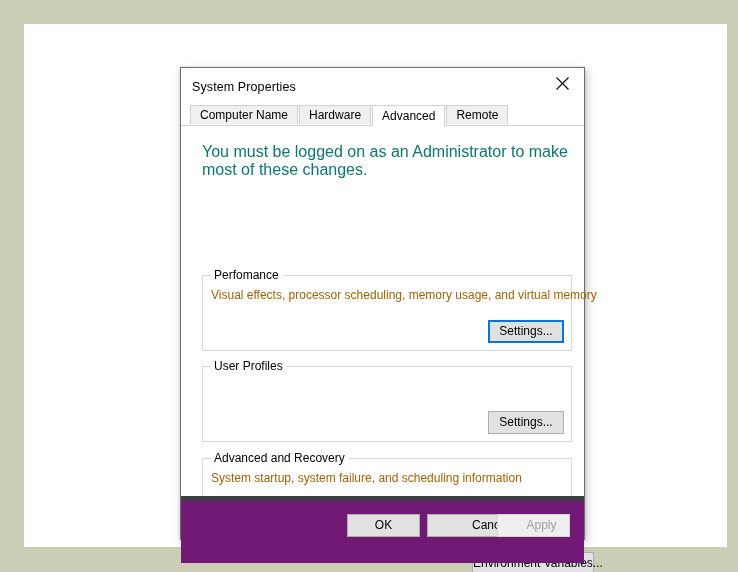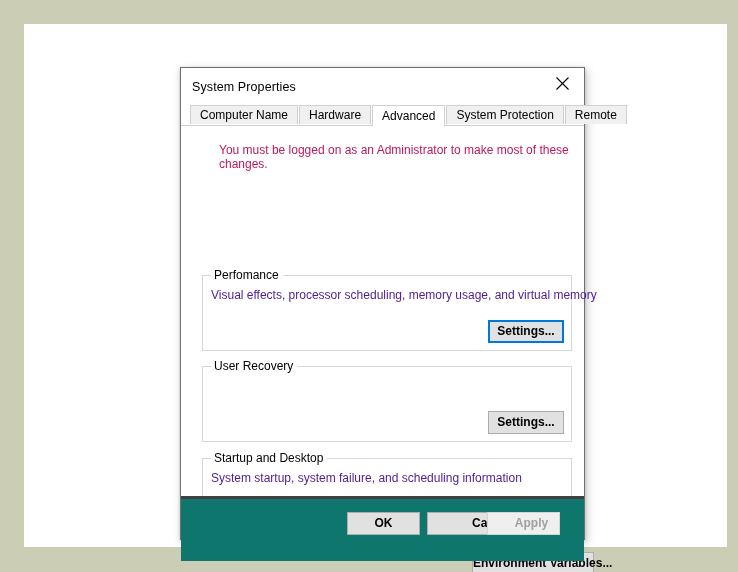--- a/index.html
+++ b/index.html
@@ -107,24 +107,24 @@
     position: relative;
     background: #ffffff;
     border-top: 1px solid #d0d0d0;
     height: 371px;
     box-sizing: border-box;
     margin-top: -1px;
   }
 
   .intro-text {
     position: absolute;
-    left: 38px;
+    left: 21px;
     top: 17px;
-    font-size: 12px;
-    color: #be185d;
+    font-size: 16px;
+    color: #0f766e;
   }
 
   
   .groupbox {
     position: absolute;
     left: 21px;
     width: 370px;
     border: 1px solid #d7d7d7;
     box-sizing: border-box;
     background: transparent;
@@ -137,21 +137,21 @@
     padding: 0 4px 0 3px;
     font-size: 12px;
     color: #000;
     white-space: nowrap;
   }
   .groupbox-desc {
     position: absolute;
     left: 8px;
     top: 12px;
     font-size: 12px;
-    color: #4c1d95;
+    color: #a16207;
     white-space: nowrap;
   }
 
   #gb-performance { top: 149px; height: 76px; }
   #gb-userprofiles { top: 240px; height: 76px; }
   #gb-startup     { top: 332px; height: 76px; }
 
   
   .btn {
     font-family: "Liberation Sans", sans-serif;
@@ -159,21 +159,20 @@
     color: #000000;
     background: #e1e1e1;
     border: 1px solid #adadad;
     box-sizing: border-box;
     text-align: center;
     cursor: default;
     padding: 0;
     line-height: 21px;
     height: 23px;
     white-space: nowrap;
-    font-weight: bold;
   }
   .btn.focused {
     background: #e1e1e1;
     border: 1px solid #0078d7;
     outline: 1px solid #0078d7;
     outline-offset: -2px;
   }
   .btn.disabled {
     color: #a0a0a0;
     background: #efefef;
@@ -193,32 +192,32 @@
     left: 291px;
     top: 426px;
     width: 122px;
     height: 23px;
   }
 
   
   .footer {
     position: relative;
     height: 62px;
-    background: #0f766e;
-    border-top: 3px solid #404040;
+    background: #701a75;
+    border-top: 5px solid #404040;
   }
   .footer .btn {
     position: absolute;
     top: 13px;
     width: 73px;
     height: 23px;
   }
   #ok-btn     { left: 166px; }
   #cancel-btn { left: 246px; padding-left: 44px; }
-  #apply-btn  { left: 306px; padding-left: 16px; }
+  #apply-btn  { left: 316px; padding-left: 16px; }
 </style>
 </head>
 <body>
 
 <div id="page-sheet">
 
   <div id="dialog">
 
     <div class="titlebar">
       <span class="titlebar-text">System Properties</span>
@@ -236,44 +235,41 @@
       <div class="tab">
         <span>Computer Name</span>
       </div>
       <div class="tab">
         <span>Hardware</span>
       </div>
       <div class="tab selected">
         <span>Advanced</span>
       </div>
       <div class="tab">
-        <span>System Protection</span>
-      </div>
-      <div class="tab">
         <span>Remote</span>
       </div>
     </div>
 
     <div class="tabpage">
 
       <div class="intro-text">You must be logged on as an Administrator to make most of these changes.</div>
 
       <div class="groupbox" id="gb-performance">
         <span class="groupbox-title">Perfomance</span>
         <span class="groupbox-desc">Visual effects, processor scheduling, memory usage, and virtual memory</span>
         <button class="btn focused gb-settings-btn">Settings...</button>
       </div>
 
       <div class="groupbox" id="gb-userprofiles">
-        <span class="groupbox-title">User Recovery</span>
+        <span class="groupbox-title">User Profiles</span>
         <button class="btn gb-settings-btn">Settings...</button>
       </div>
 
       <div class="groupbox" id="gb-startup">
-        <span class="groupbox-title">Startup and Desktop</span>
+        <span class="groupbox-title">Advanced and Recovery</span>
         <span class="groupbox-desc">System startup, system failure, and scheduling information</span>
         <button class="btn gb-settings-btn">Settings...</button>
       </div>
 
       <button class="btn" id="env-vars-btn">Environment Variables...</button>
 
     </div>
 
     <div class="footer">
       <button class="btn" id="ok-btn">OK</button>

